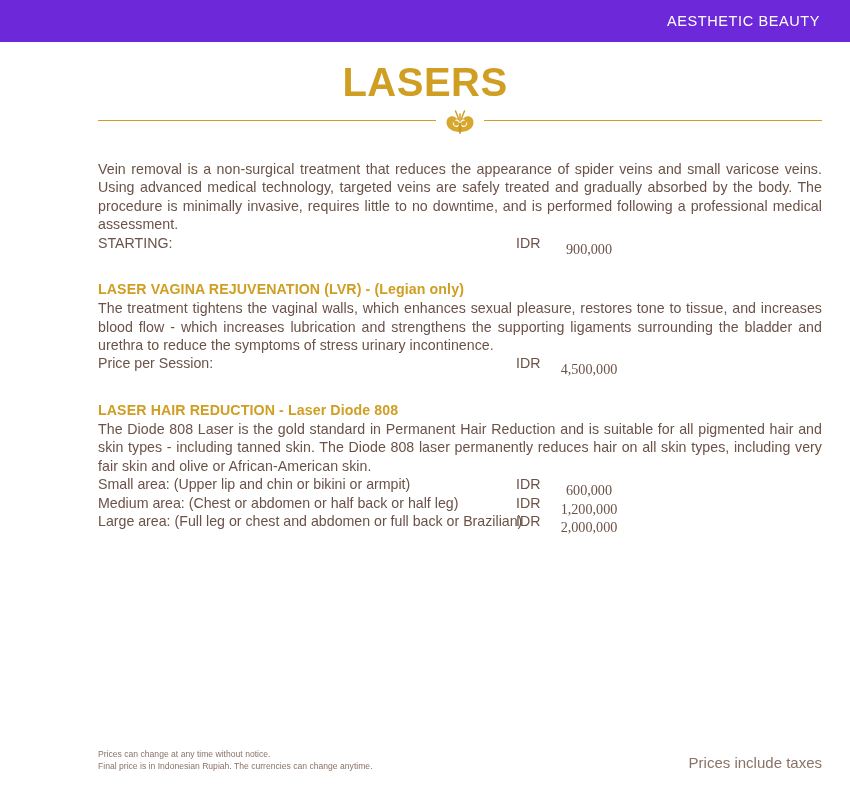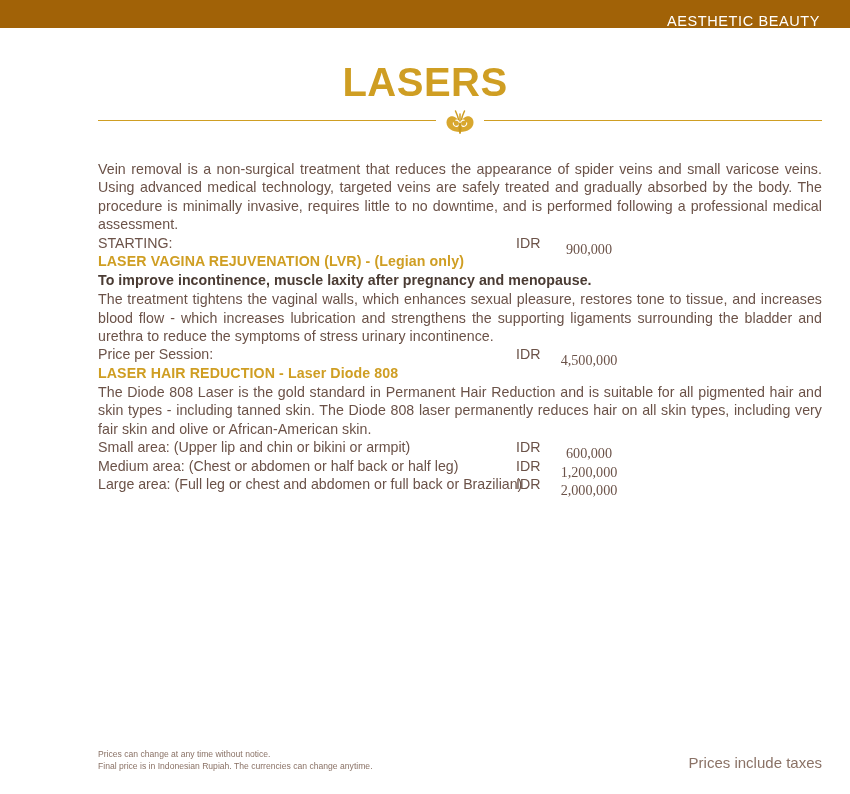--- a/index.html
+++ b/index.html
@@ -15,22 +15,22 @@
     position: relative;
     overflow: hidden;
     -webkit-font-smoothing: antialiased;
   }
 
   
   .topbar {
     position: absolute;
     left: 0; top: 0;
     width: 850px;
-    height: 28px;
-    background: #a16207;
+    height: 42px;
+    background: #6d28d9;
   }
   .topbar-brand {
     position: absolute;
     right: 30px;
     top: 0;
     line-height: 42px;
     color: #ffffff;
     font-size: 14.5px;
     letter-spacing: 0.6px;
     font-weight: 400;
@@ -76,21 +76,21 @@
 
   
   .content {
     position: absolute;
     left: 98px;
     top: 160px;
     width: 724px;
   }
 
   .service { margin-bottom: 0; }
-  .service + .service { }
+  .service + .service { margin-top: 28px; }
 
   .svc-title {
     color: #cf9e23;
     font-weight: 700;
     font-size: 14.2px;
     line-height: 19px;
     letter-spacing: 0.1px;
     white-space: nowrap;
   }
   .svc-subtitle {
@@ -191,21 +191,20 @@
       <div class="price-row">
         <span class="price-label">STARTING:</span>
         <span class="price-cur">IDR</span>
         <span class="price-amt">900,000</span>
       </div>
     </div>
   </div>
 
   <div class="service">
     <div class="svc-title">LASER VAGINA REJUVENATION (LVR) - (Legian only)</div>
-    <div class="svc-subtitle">To improve incontinence, muscle laxity after pregnancy and menopause.</div>
     <div class="svc-desc">The treatment tightens the vaginal walls, which enhances sexual pleasure, restores tone to tissue, and increases blood flow - which increases lubrication and strengthens the supporting ligaments surrounding the bladder and urethra to reduce the symptoms of stress urinary incontinence.</div>
     <div class="price-list">
       <div class="price-row">
         <span class="price-label">Price per Session:</span>
         <span class="price-cur">IDR</span>
         <span class="price-amt">4,500,000</span>
       </div>
     </div>
   </div>
 

